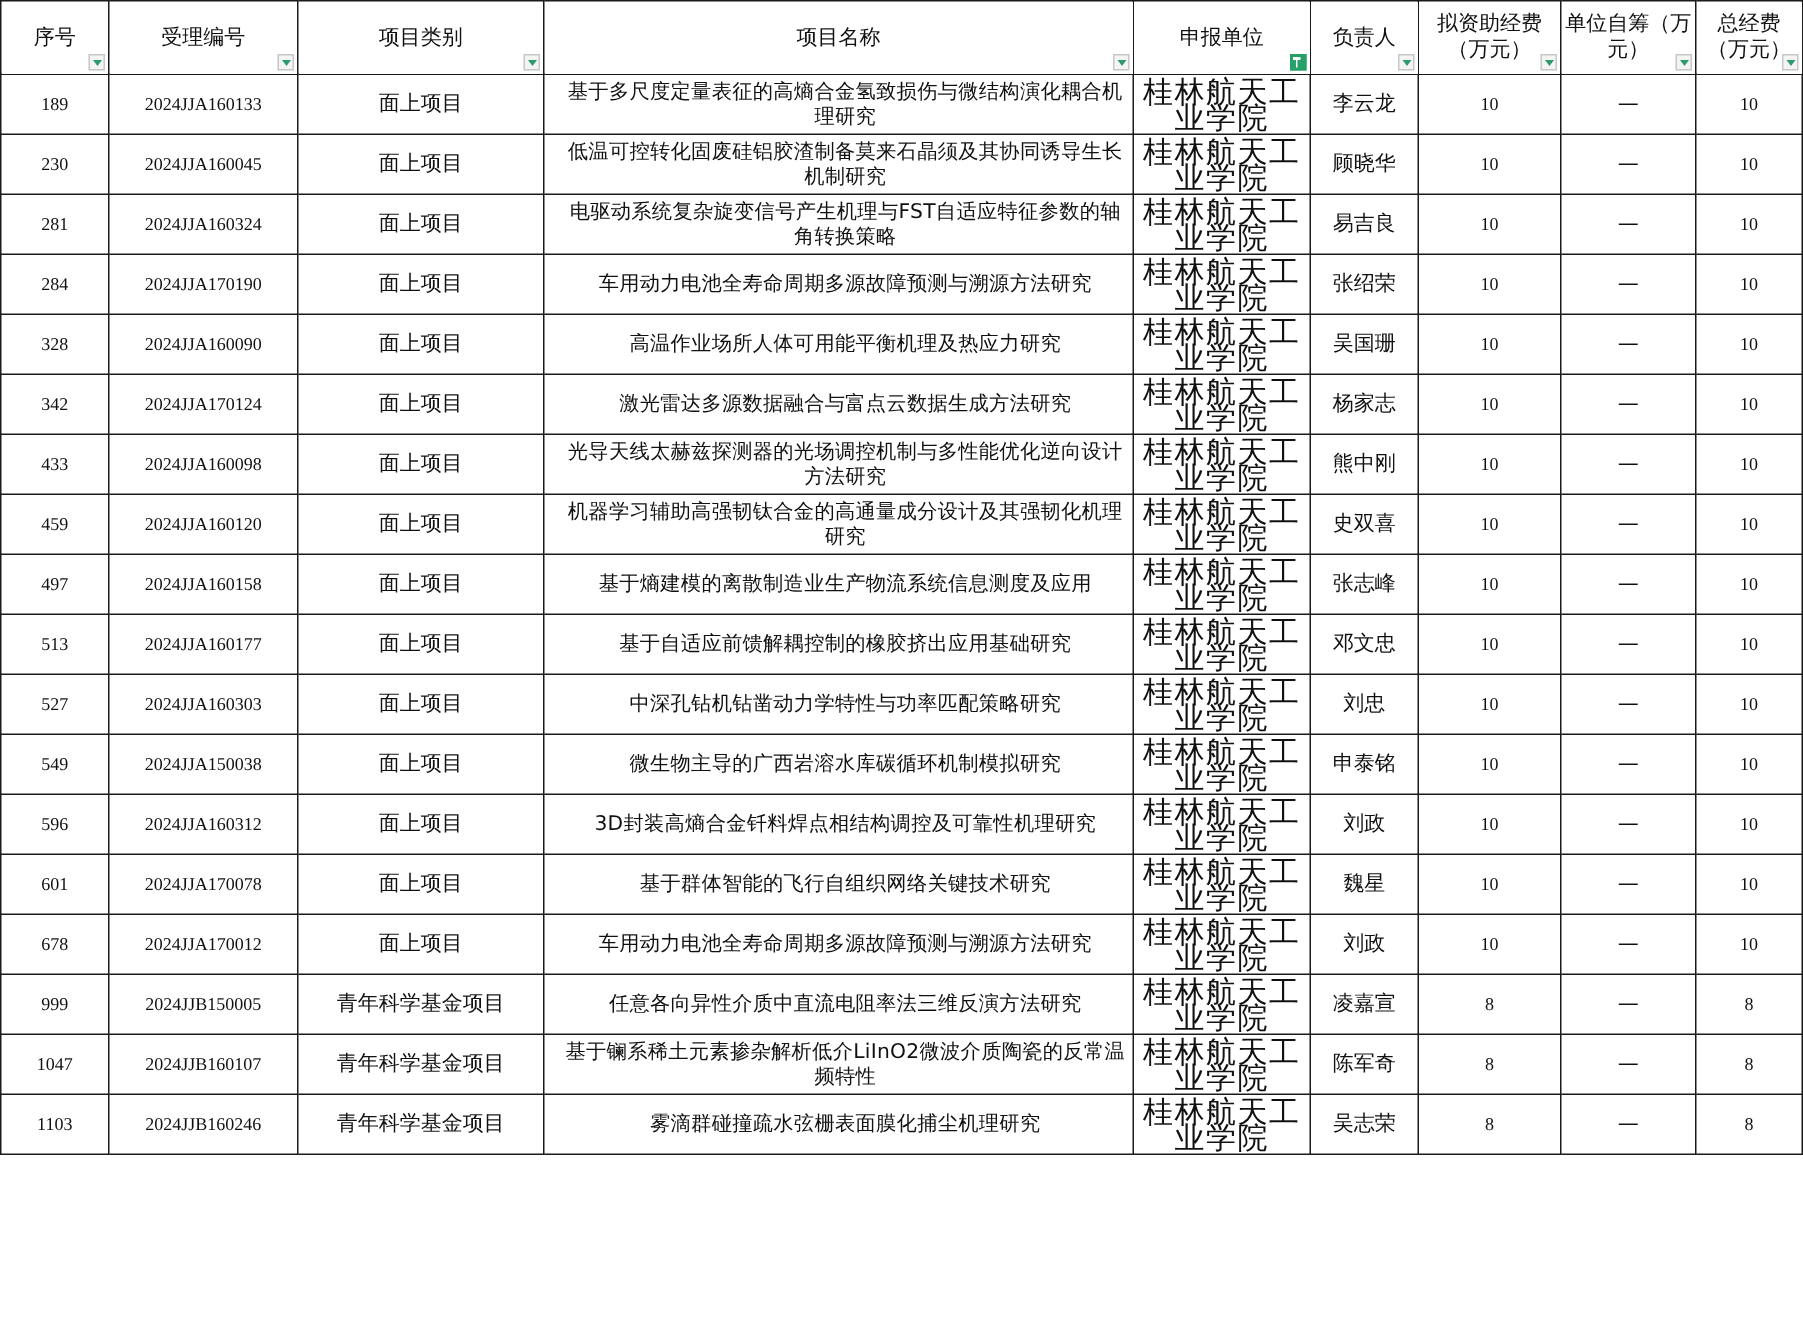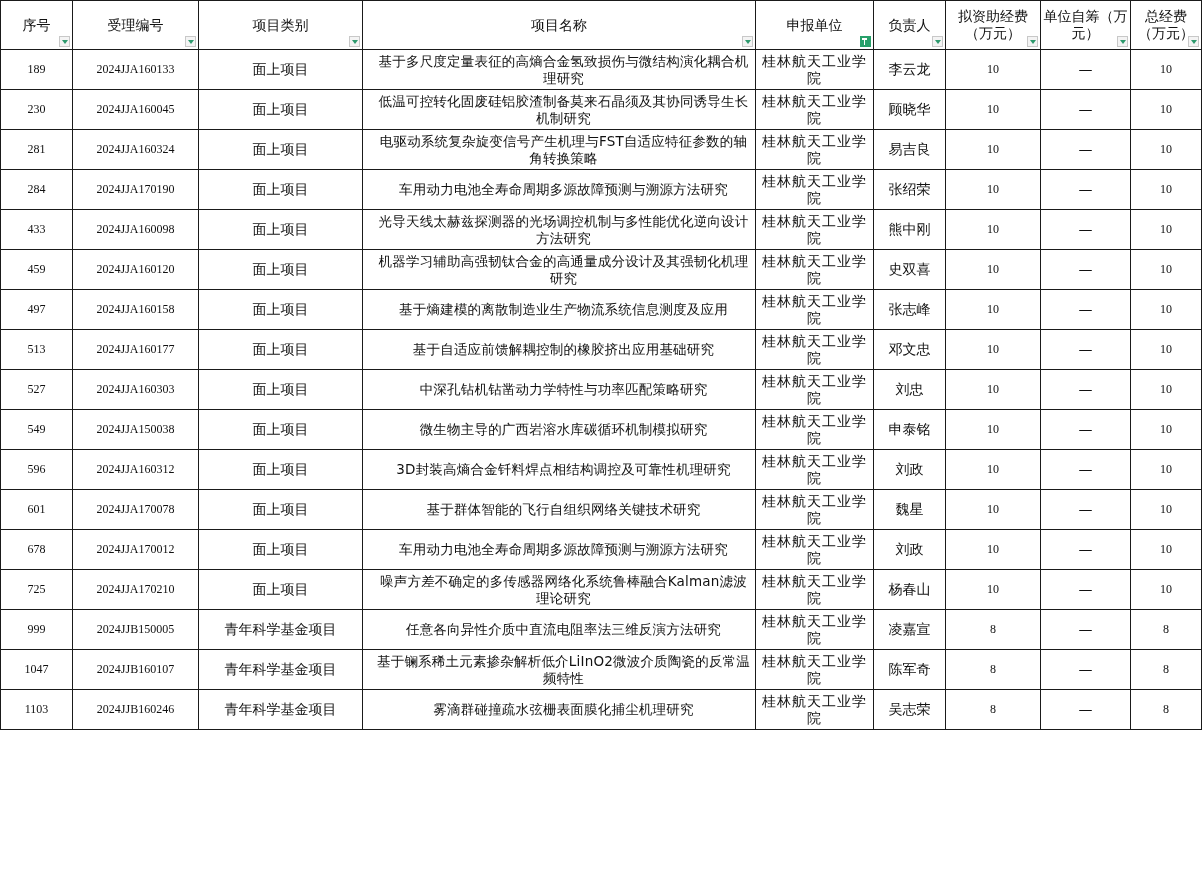--- a/index.html
+++ b/index.html
@@ -3,21 +3,21 @@
 <meta charset="utf-8">
 <style>
   html, body { margin:0; padding:0; background:#ffffff; }
   body { width:1202px; height:891px; overflow:hidden; font-family:"DejaVu Sans", sans-serif; color:#111; }
   table { border-collapse:collapse; table-layout:fixed; width:1201px; }
   td, th { border:1px solid #1a1a1a; padding:0 2px; text-align:center; vertical-align:middle; overflow:hidden; }
   th { height:48px; font-weight:normal; font-size:14px; position:relative; line-height:17px; background:#fff; }
   td { height:39px; font-size:14px; line-height:17px; }
   td.num { font-family:"Liberation Serif", serif; font-size:12px; }
   td.name { font-size:13.5px; letter-spacing:0.2px;padding-left:11px; }
-  td.unit { font-size:14px; letter-spacing:1px; }
+  td.unit { font-size:20px; letter-spacing:1px; }
   .filter-btn { position:absolute; right:2px; bottom:2px; width:11px; height:11px; border:1px solid #c8c8c8; background:#f4f4f4; box-sizing:border-box; display:flex; align-items:center; justify-content:center; cursor:pointer; }
   .filter-btn .tri { width:0; height:0; border-left:3px solid transparent; border-right:3px solid transparent; border-top:4px solid #2e9a6e; }
   .filter-btn.active { background:#27a06a; border-color:#27a06a; }
   .filter-btn.active .funnel { width:7px; height:7px; position:relative; }
   .filter-btn.active .funnel::before { content:""; position:absolute; left:0; top:0; width:5px; height:2px; background:#fff; }
   .filter-btn.active .funnel::after { content:""; position:absolute; left:2px; top:2px; width:1px; height:5px; background:#fff; }
   .hdr-text { display:inline-block; }
 </style>
 </head>
 <body>
@@ -131,20 +131,42 @@
     <td class="num">2024JJA170190</td>
     <td>面上项目</td>
     <td class="name">车用动力电池全寿命周期多源故障预测与溯源方法研究</td>
     <td class="unit">桂林航天工业学院</td>
     <td>张绍荣</td>
     <td class="num">10</td>
     <td>—</td>
     <td class="num">10</td>
   </tr>
       <tr>
+    <td class="num">328</td>
+    <td class="num">2024JJA160090</td>
+    <td>面上项目</td>
+    <td class="name">高温作业场所人体可用能平衡机理及热应力研究</td>
+    <td class="unit">桂林航天工业学院</td>
+    <td>吴国珊</td>
+    <td class="num">10</td>
+    <td>—</td>
+    <td class="num">10</td>
+  </tr>
+      <tr>
+    <td class="num">342</td>
+    <td class="num">2024JJA170124</td>
+    <td>面上项目</td>
+    <td class="name">激光雷达多源数据融合与富点云数据生成方法研究</td>
+    <td class="unit">桂林航天工业学院</td>
+    <td>杨家志</td>
+    <td class="num">10</td>
+    <td>—</td>
+    <td class="num">10</td>
+  </tr>
+      <tr>
     <td class="num">433</td>
     <td class="num">2024JJA160098</td>
     <td>面上项目</td>
     <td class="name">光导天线太赫兹探测器的光场调控机制与多性能优化逆向设计方法研究</td>
     <td class="unit">桂林航天工业学院</td>
     <td>熊中刚</td>
     <td class="num">10</td>
     <td>—</td>
     <td class="num">10</td>
   </tr>
@@ -225,31 +247,20 @@
     <td>—</td>
     <td class="num">10</td>
   </tr>
       <tr>
     <td class="num">678</td>
     <td class="num">2024JJA170012</td>
     <td>面上项目</td>
     <td class="name">车用动力电池全寿命周期多源故障预测与溯源方法研究</td>
     <td class="unit">桂林航天工业学院</td>
     <td>刘政</td>
-    <td class="num">10</td>
-    <td>—</td>
-    <td class="num">10</td>
-  </tr>
-      <tr>
-    <td class="num">725</td>
-    <td class="num">2024JJA170210</td>
-    <td>面上项目</td>
-    <td class="name">噪声方差不确定的多传感器网络化系统鲁棒融合Kalman滤波理论研究</td>
-    <td class="unit">桂林航天工业学院</td>
-    <td>杨春山</td>
     <td class="num">10</td>
     <td>—</td>
     <td class="num">10</td>
   </tr>
       <tr>
     <td class="num">999</td>
     <td class="num">2024JJB150005</td>
     <td>青年科学基金项目</td>
     <td class="name">任意各向异性介质中直流电阻率法三维反演方法研究</td>
     <td class="unit">桂林航天工业学院</td>

